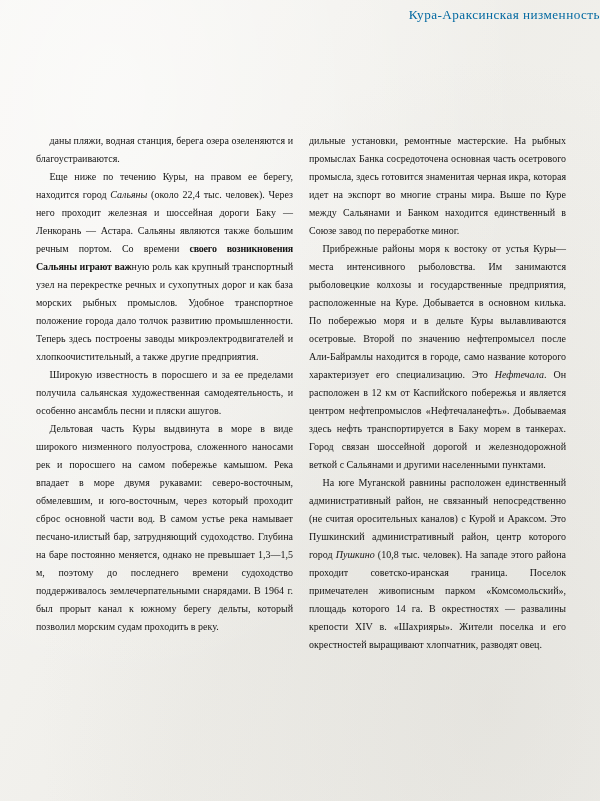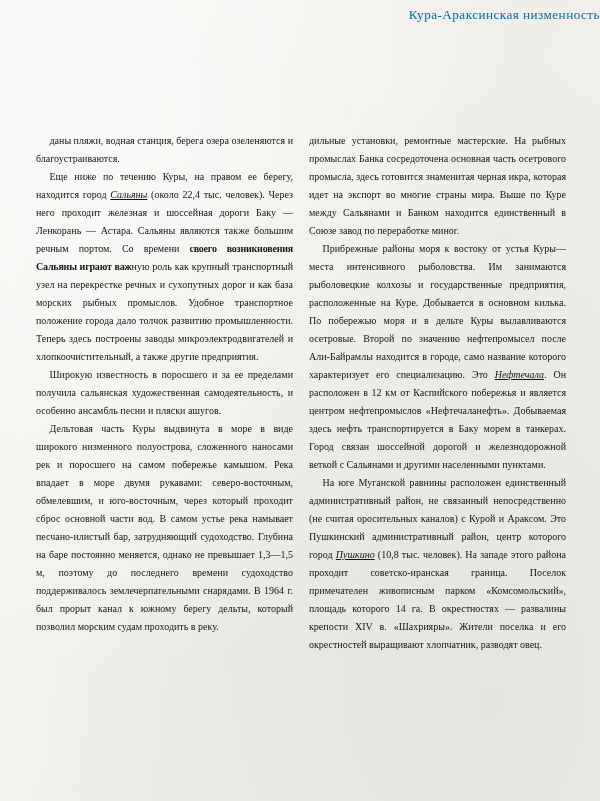--- a/index.html
+++ b/index.html
@@ -61,21 +61,20 @@
   }
   .column p {
     margin: 0;
     text-indent: 1.35em;
   }
   .column p.cont {
     text-indent: 0;
   }
   i {
     font-style: italic;
-    text-decoration: underline;
   }
   .inkheavy {
     font-weight: 700;
     letter-spacing: -0.02em;
   }
 </style>
 </head>
 <body>
 
 <div class="page">

